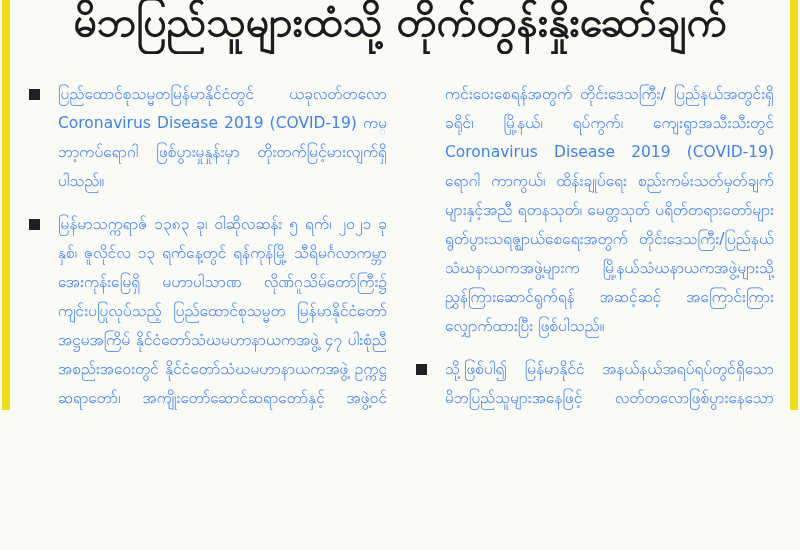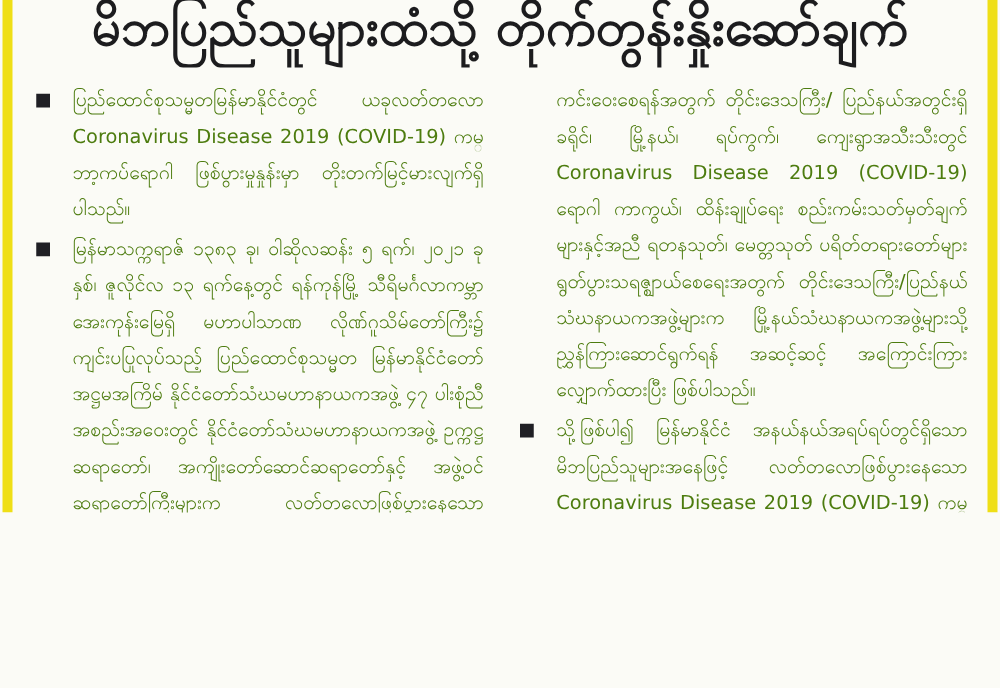--- a/index.html
+++ b/index.html
@@ -35,22 +35,23 @@
     gap:28px;
     padding:4px 26px 0 28px;
   }
   .col { flex:1 1 0; min-width:0; }
   .para {
     position:relative;
     padding-left:30px;
     text-align:justify;
     font-size:15.5px;
     line-height:29px;
-    color:#4d7c0f;
+    color:#3b82f6;
     margin-bottom:3px;
+    margin-top:14px;
   }
   .bullet {
     position:absolute;
     left:1px; top:9px;
     width:11px; height:11px;
     background:#1f1f24;
     display:inline-block;
   }
   .signature {
     padding-left:30px;

